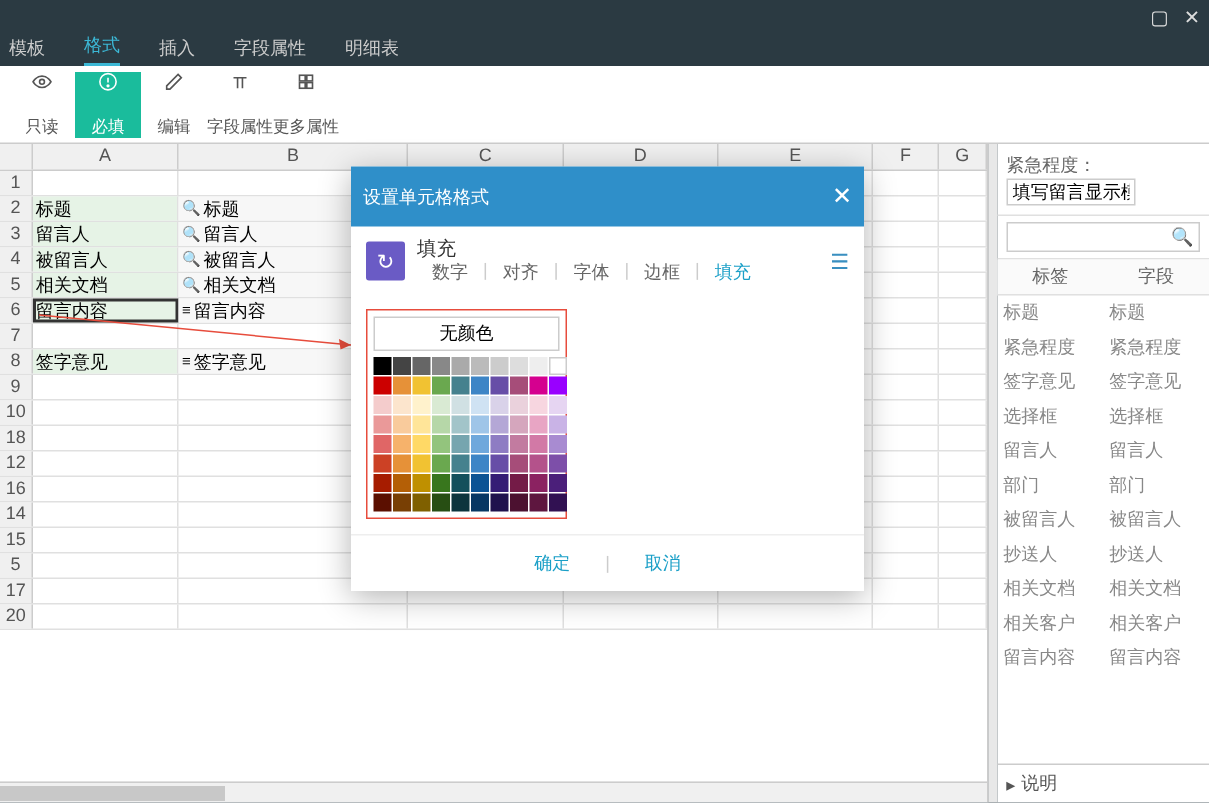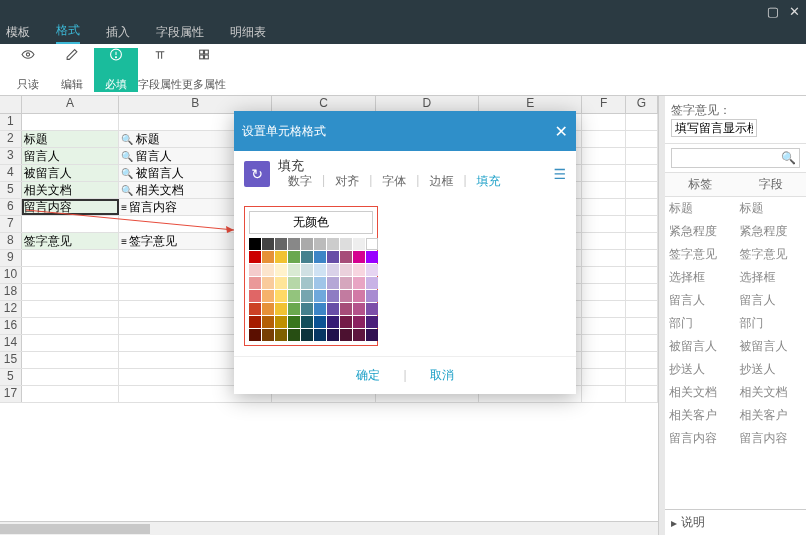--- a/index.html
+++ b/index.html
@@ -104,33 +104,33 @@
 
 <div class="toolbar">
   <div id="tools" style="display:flex;">
       <div class="tool">
         <svg viewBox="0 0 24 24" fill="none" stroke="currentColor" stroke-width="2">
           <path d="M1 12s4-7 11-7 11 7 11 7-4 7-11 7S1 12 1 12z"></path>
           <circle cx="12" cy="12" r="3"></circle>
         </svg>
         <span>只读</span>
       </div>
-      <div class="tool">
-        <svg viewBox="0 0 24 24" fill="none" stroke="currentColor" stroke-width="2">
-          <path d="M17 3l4 4L7 21H3v-4L17 3z"></path>
-        </svg>
-        <span>编辑</span>
-      </div>
       <div class="tool active">
         <svg viewBox="0 0 24 24" fill="none" stroke="currentColor" stroke-width="2">
           <circle cx="12" cy="12" r="10"></circle>
           <line x1="12" y1="7" x2="12" y2="13"></line>
           <circle cx="12" cy="17" r="1" fill="currentColor"></circle>
         </svg>
         <span>必填</span>
+      </div>
+      <div class="tool">
+        <svg viewBox="0 0 24 24" fill="none" stroke="currentColor" stroke-width="2">
+          <path d="M17 3l4 4L7 21H3v-4L17 3z"></path>
+        </svg>
+        <span>编辑</span>
       </div>
       <div class="tool">
         <svg viewBox="0 0 24 24" fill="none" stroke="currentColor" stroke-width="2">
           <path d="M4 7h16M9 7v13M15 7v13"></path>
         </svg>
         <span>字段属性</span>
       </div>
       <div class="tool">
         <svg viewBox="0 0 24 24" fill="none" stroke="currentColor" stroke-width="2">
           <rect x="4" y="4" width="7" height="7"></rect>
@@ -337,33 +337,43 @@
         <div class="row">
           <div class="rowh">17</div>
           <div class="cell colA"></div>
           <div class="cell colB"></div>
           <div class="cell colC"></div>
           <div class="cell colD"></div>
           <div class="cell colE"></div>
           <div class="cell colF"></div>
           <div class="cell colG"></div>
         </div>
+        <div class="row">
+          <div class="rowh">20</div>
+          <div class="cell colA"></div>
+          <div class="cell colB"></div>
+          <div class="cell colC"></div>
+          <div class="cell colD"></div>
+          <div class="cell colE"></div>
+          <div class="cell colF"></div>
+          <div class="cell colG"></div>
+        </div>
       </div>
     <svg style="position:absolute;left:0;top:0;width:100%;height:100%;pointer-events:none;z-index:5">
       <line x1="26" y1="114" x2="234" y2="134" stroke="#e74c3c" stroke-width="1"></line>
       <polygon points="234,134 226,130 227,137" fill="#e74c3c"></polygon>
     </svg>
     <div class="hscroll">
         <div class="thumb"></div>
       </div>
   </div>
   <div class="side-sep"></div>
   <div class="side-panel">
     <div class="side-top">
-      <span class="lbl">签字意见：</span>
+      <span class="lbl">紧急程度：</span>
       <input value="填写留言显示模板" style="">
     </div>
     <div class="side-search">
       <div class="side-search-wrap">
         <input placeholder="" style="">
         <span class="sicn">🔍</span>
       </div>
     </div>
     <div class="field-headers">
       <div class="field-col">标签</div>

